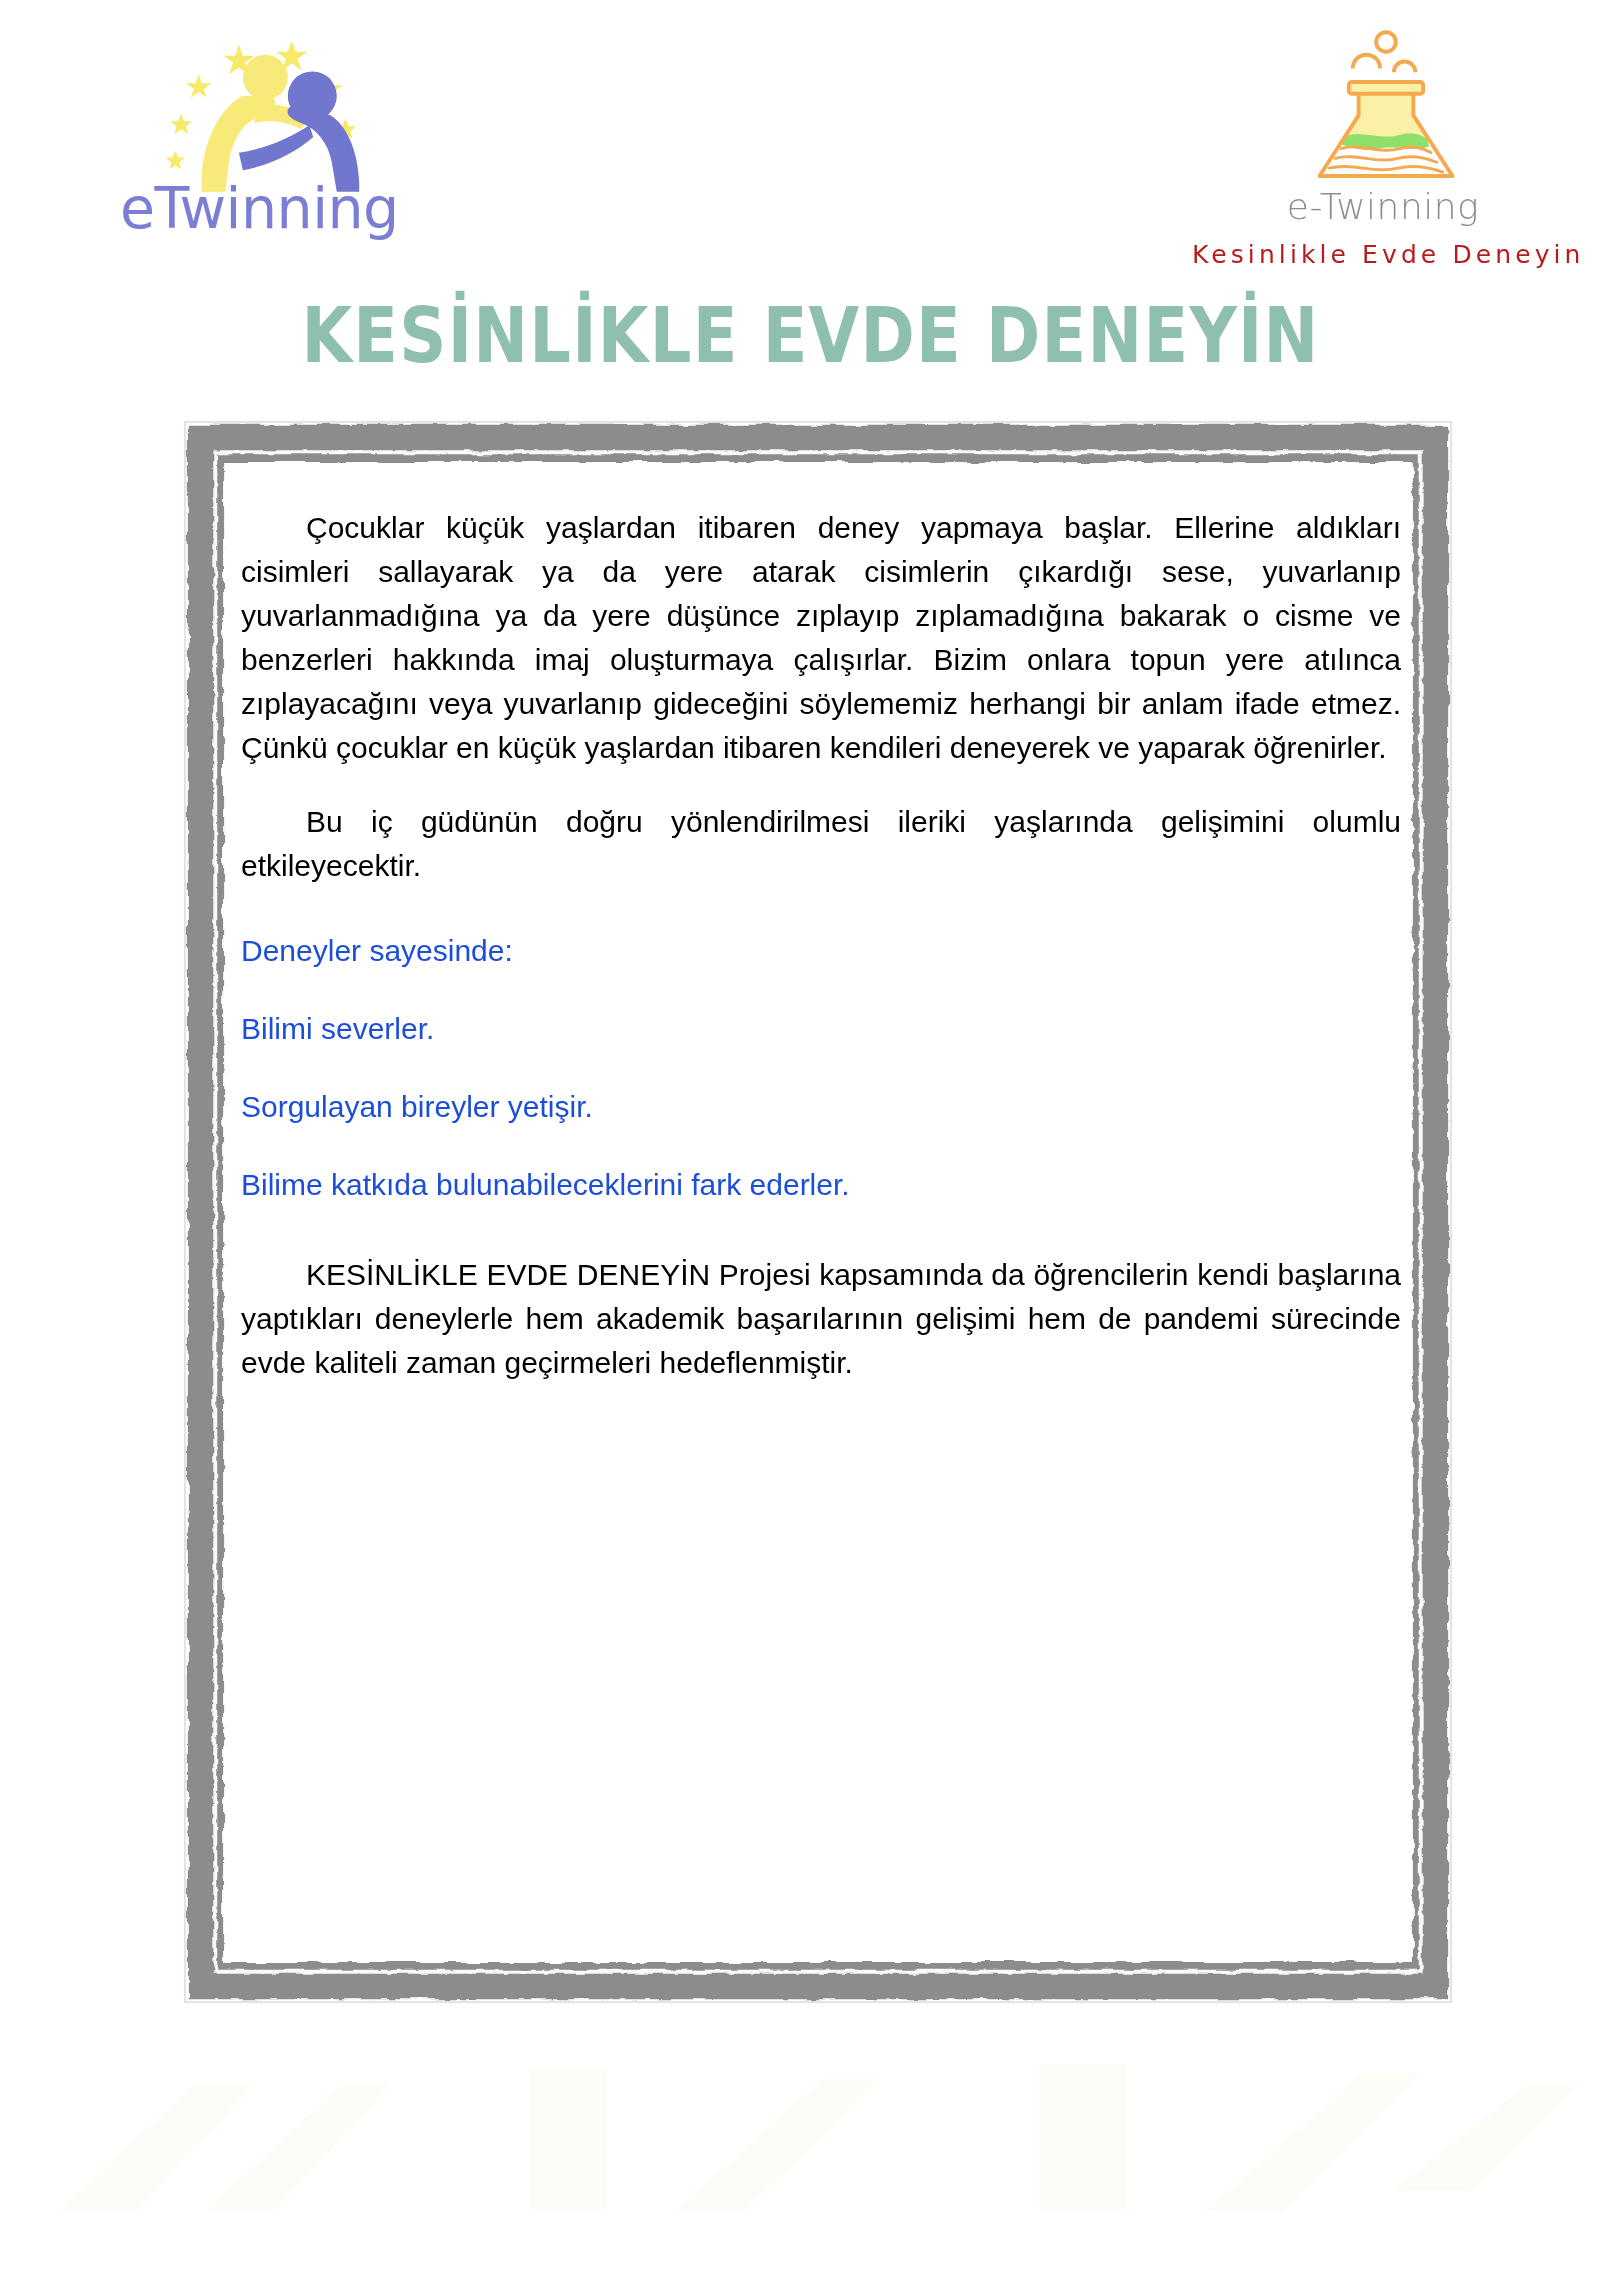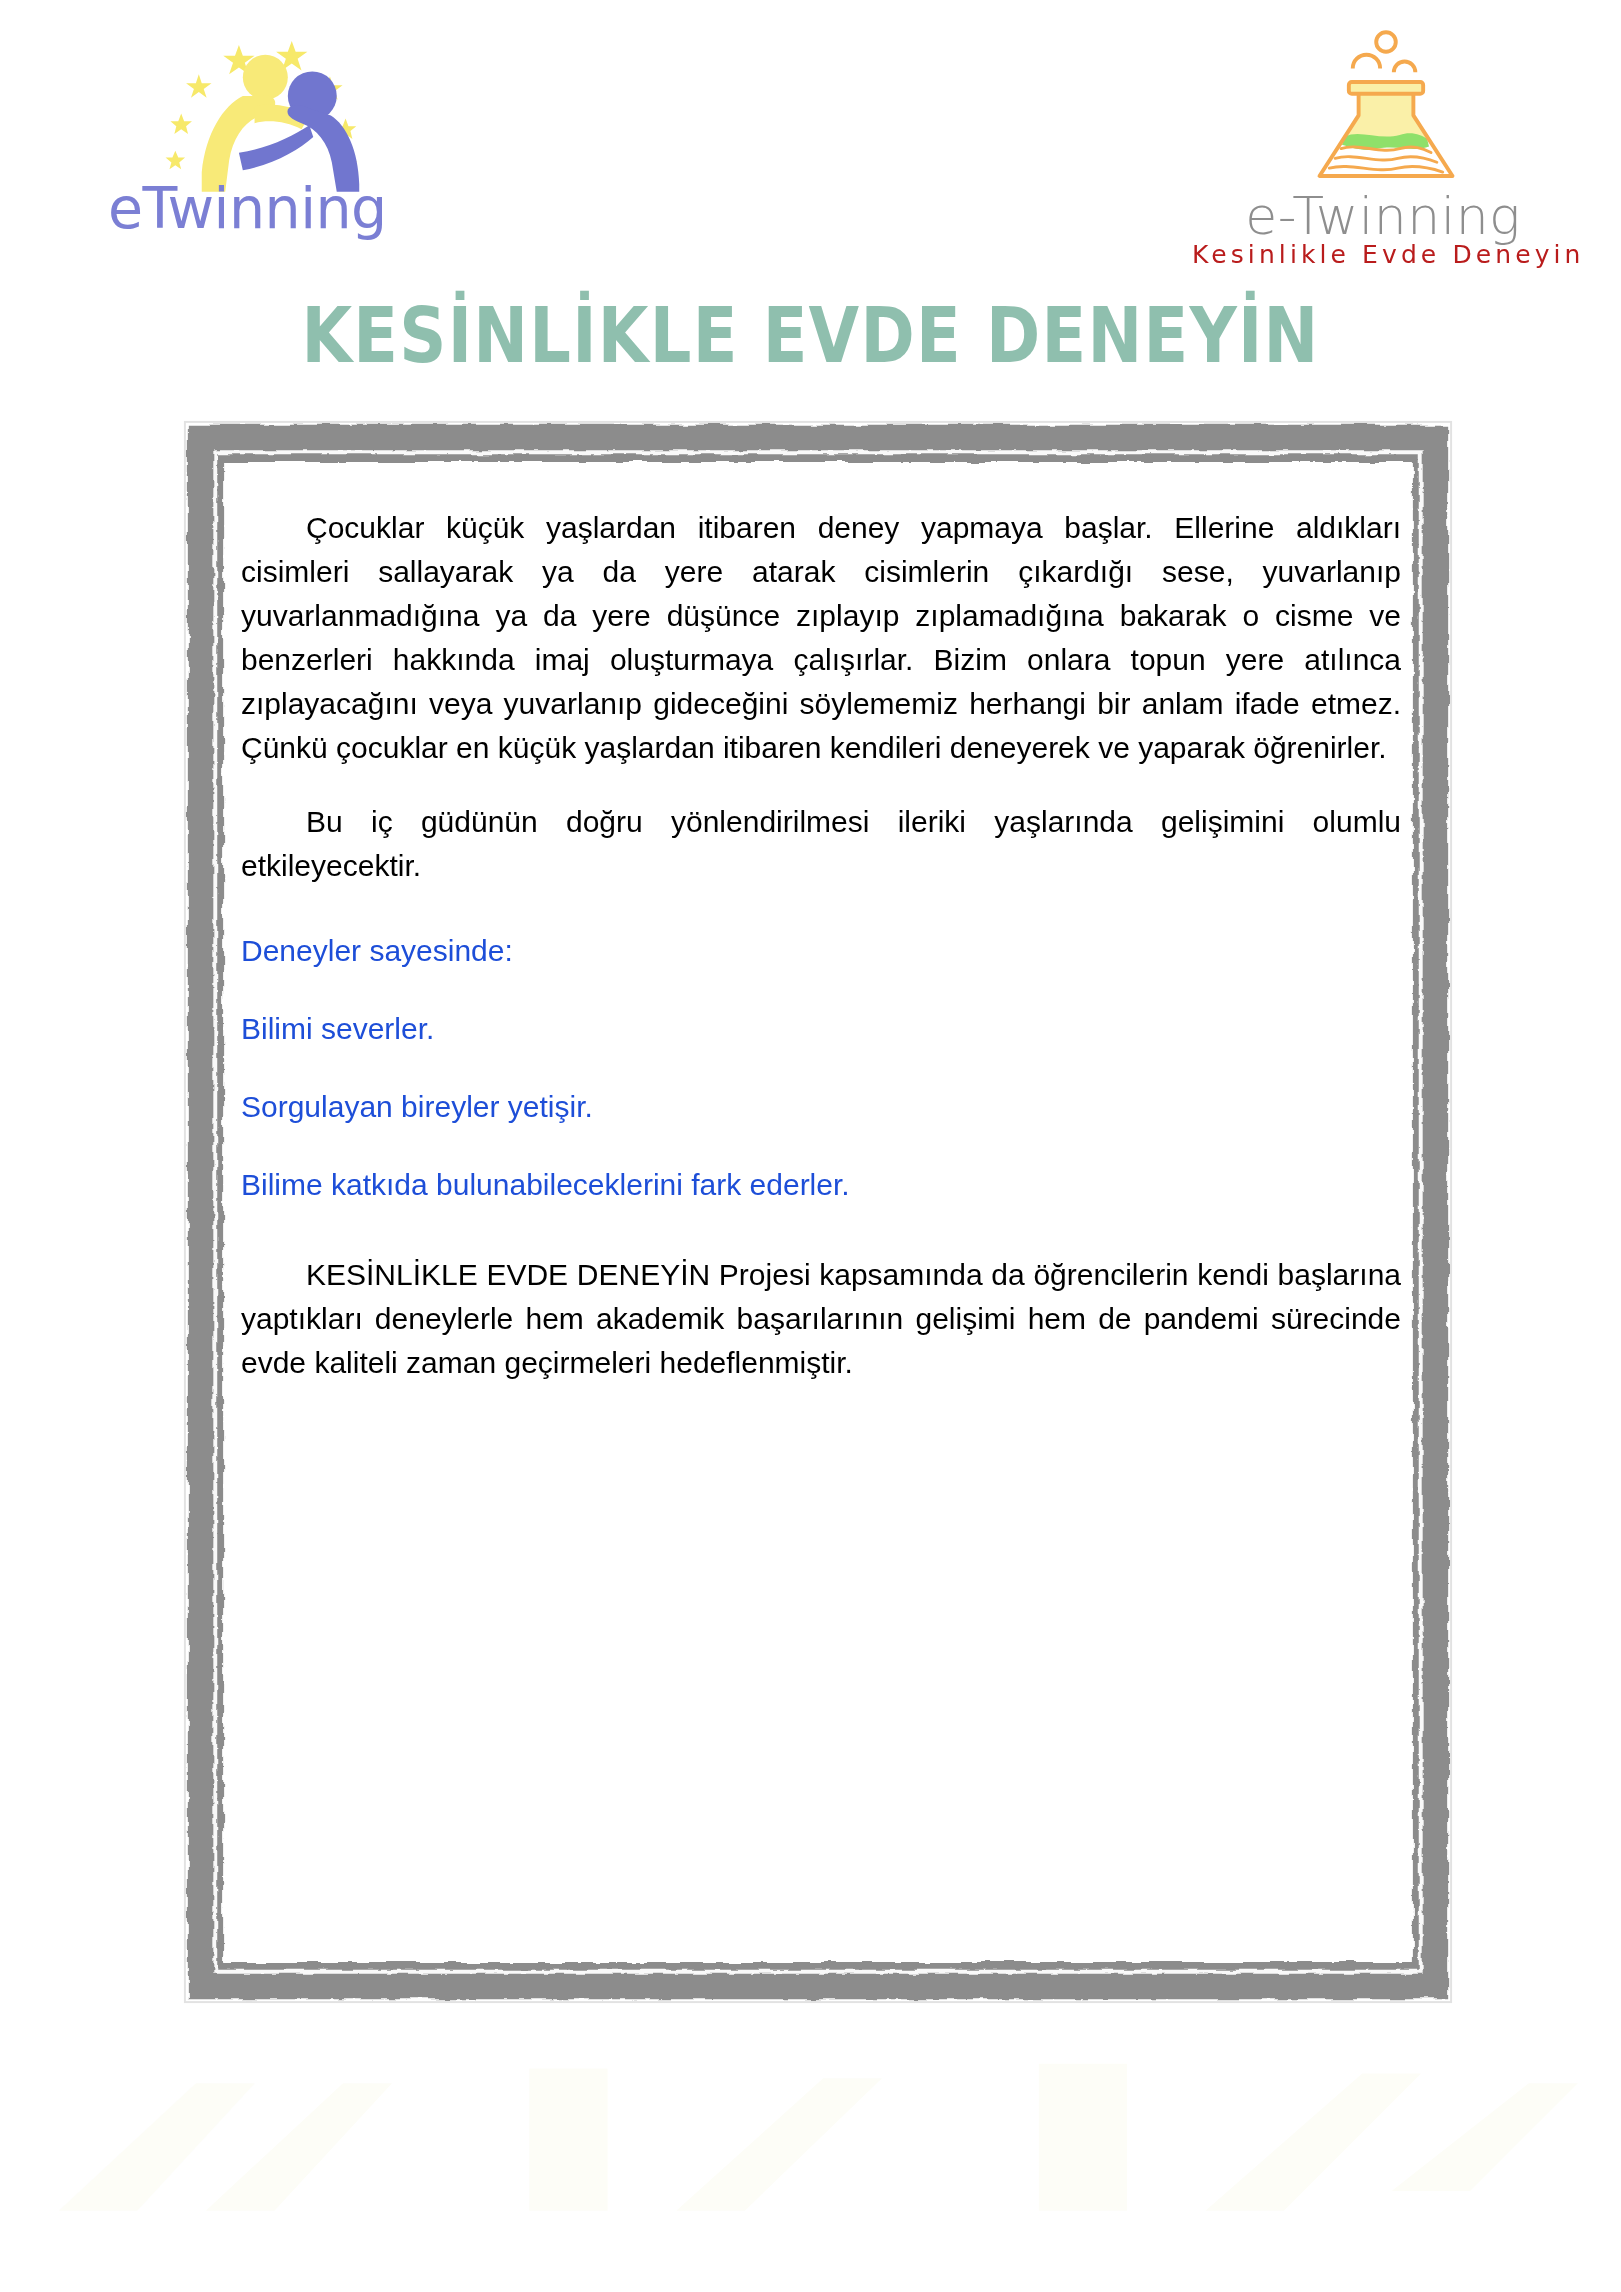--- a/index.html
+++ b/index.html
@@ -37,21 +37,21 @@
   }
   .etw-logo .mark {
     position: absolute;
     left: 37px;
     top: 0;
     width: 225px;
     height: 157px;
   }
   .etw-logo .word {
     position: absolute;
-    left: 0px;
+    left: 12px;
     top: 145px;
     width: 314px;
     font-family: "DejaVu Sans", sans-serif;
     font-size: 57px;
     font-weight: 400;
     color: #7b7fd4;
     letter-spacing: -0.5px;
     line-height: 1;
     white-space: nowrap;
   }
@@ -71,21 +71,21 @@
     width: 176px;
     height: 157px;
   }
   .flask-logo .ft-main {
     position: absolute;
     left: 0;
     top: 157px;
     width: 382px;
     text-align: center;
     font-family: "DejaVu Sans", sans-serif;
-    font-size: 52px;
+    font-size: 36px;
     font-weight: 300;
     color: #8e8e8e;
     letter-spacing: 0.5px;
     white-space: nowrap;
   }
   .flask-logo .ft-sub {
     position: absolute;
     left: 0;
     top: 211px;
     width: 382px;

